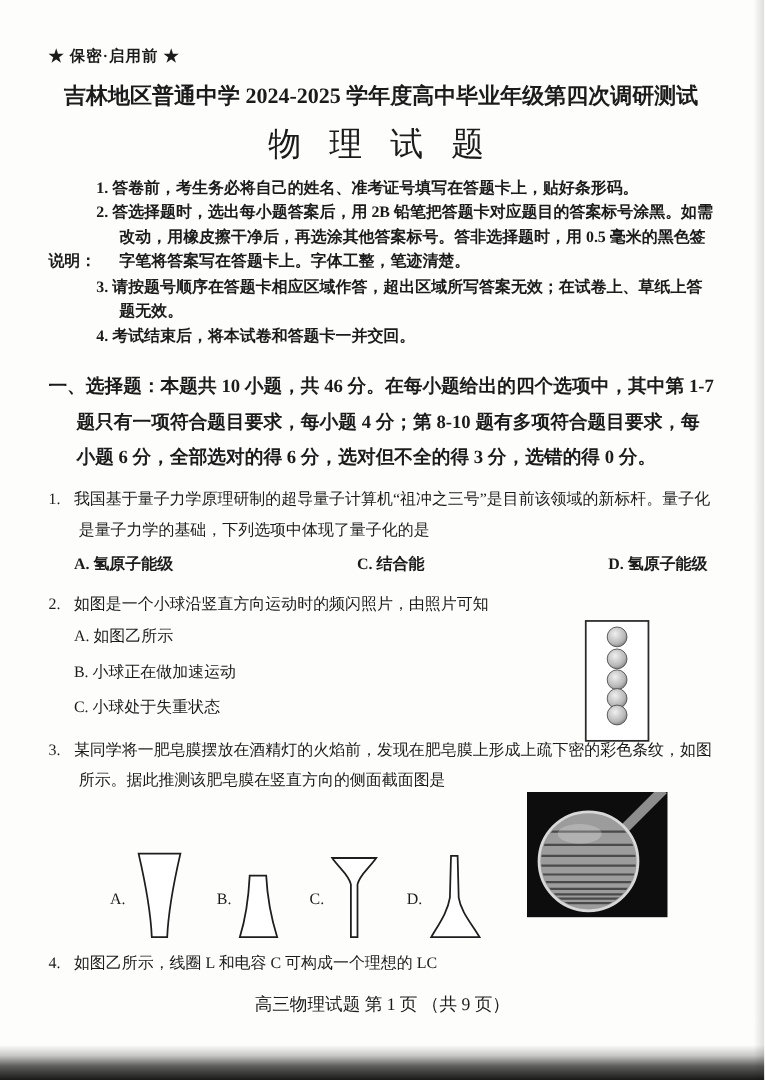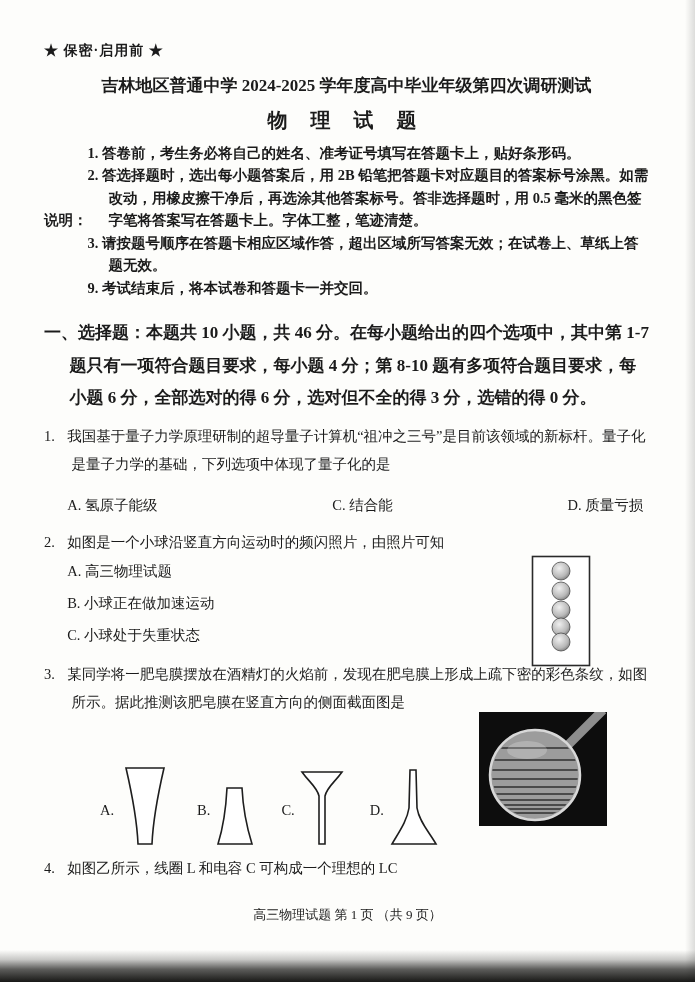--- a/index.html
+++ b/index.html
@@ -6,54 +6,54 @@
   html, body { margin: 0; padding: 0; background: #ffffff; }
   .page {
     width: 695px; height: 982px; position: relative; overflow: hidden;
     background: #fdfdfb;
     font-family: "Liberation Serif", "DejaVu Serif", serif;
     color: #1b1b1b;
   }
   .content { position: absolute; inset: 0; padding: 42px 46px 0 44px; }
 
   .security { font-size: 14px; font-weight: bold; letter-spacing: 1px; }
-  .subtitle { text-align: center; font-size: 17px; font-weight: bold; margin-top: 14px; }
-  .title { text-align: center; font-size: 20px; font-weight: bold; letter-spacing: 9px; margin: 10px 0 8px; }
+  .subtitle { text-align: center; font-size: 20px; font-weight: bold; margin-top: 14px; }
+  .title { text-align: center; font-size: 30px; font-weight: normal; letter-spacing: 9px; margin: 10px 0 8px; }
 
   .instructions { display: flex; font-size: 14.5px; font-weight: bold; line-height: 1.55; margin-top: 4px; align-items: center; }
   .inst-label { white-space: nowrap; }
   .inst-items { flex: 1; }
   .inst-item { padding-left: 1.45em; text-indent: -1.45em; }
 
   .section-heading {
     font-size: 17px; font-weight: bold; line-height: 1.9;
     margin-top: 18px; padding-left: 1.5em; text-indent: -1.5em;
   }
 
   .question { font-size: 14.5px; line-height: 1.9; margin-top: 9px; position: relative; }
   .q-text { padding-left: 1.9em; text-indent: -1.9em; }
   .q-num { margin-right: 0.85em; }
 
   .options-row {
     display: flex; justify-content: space-between;
-    margin: 14px 0 0 1.6em; padding-right: 0.4em;
+    margin: 4px 0 0 1.6em; padding-right: 0.4em; font-weight: bold;
   }
   .options-col { margin-left: 1.6em; line-height: 2.2; }
 
   .strobe-figure { position: absolute; right: 58px; top: 26px; }
 
   .cross-row {
     position: relative; margin: 10px 0 0 56px; height: 120px;
     display: flex; align-items: flex-end; gap: 26px;
   }
   .shape-group { display: flex; align-items: flex-end; gap: 5px; }
   .shape-label { font-size: 14.5px; margin-bottom: 22px; }
   .soap-photo { position: absolute; right: 42px; top: -14px; }
 
-  .footer { position: absolute; left: 0; right: 0; bottom: 58px; text-align: center; font-size: 13px; }
+  .footer { position: absolute; left: 0; right: 0; bottom: 58px; text-align: center; font-size: 16px; }
 
   .scan-right {
     position: absolute; top: 0; bottom: 0; right: 0; width: 10px;
     background: linear-gradient(to right, rgba(0,0,0,0), rgba(0,0,0,0.13));
   }
   .scan-bottom {
     position: absolute; left: 0; right: 0; bottom: 0; height: 32px;
     background: linear-gradient(to bottom, rgba(0,0,0,0) 0%, rgba(40,40,38,0.25) 30%, rgba(25,25,23,0.7) 60%, rgba(12,12,10,0.95) 100%);
   }
 </style>
@@ -66,43 +66,43 @@
     <div class="security">★ 保密·启用前 ★</div>
     <div class="subtitle">吉林地区普通中学 2024-2025 学年度高中毕业年级第四次调研测试</div>
     <div class="title">物 理 试 题</div>
 
     <div class="instructions">
       <span class="inst-label">说明：</span>
       <div class="inst-items">
         <div class="inst-item">1. 答卷前，考生务必将自己的姓名、准考证号填写在答题卡上，贴好条形码。</div>
         <div class="inst-item">2. 答选择题时，选出每小题答案后，用 2B 铅笔把答题卡对应题目的答案标号涂黑。如需改动，用橡皮擦干净后，再选涂其他答案标号。答非选择题时，用 0.5 毫米的黑色签字笔将答案写在答题卡上。字体工整，笔迹清楚。</div>
         <div class="inst-item">3. 请按题号顺序在答题卡相应区域作答，超出区域所写答案无效；在试卷上、草纸上答题无效。</div>
-        <div class="inst-item">9. 考试结束后，将本试卷和答题卡一并交回。</div>
+        <div class="inst-item">4. 考试结束后，将本试卷和答题卡一并交回。</div>
       </div>
     </div>
 
     <div class="section-heading">一、选择题：本题共 10 小题，共 46 分。在每小题给出的四个选项中，其中第 1-7 题只有一项符合题目要求，每小题 4 分；第 8-10 题有多项符合题目要求，每小题 6 分，全部选对的得 6 分，选对但不全的得 3 分，选错的得 0 分。</div>
 
     <div class="question">
       <div class="q-text">
         <span class="q-num">1.</span><span>我国基于量子力学原理研制的超导量子计算机“祖冲之三号”是目前该领域的新标杆。量子化是量子力学的基础，下列选项中体现了量子化的是</span>
       </div>
       <div class="options-row">
         <span>A. 氢原子能级</span>
         <span>C. 结合能</span>
-        <span>D. 质量亏损</span>
+        <span>D. 氢原子能级</span>
       </div>
     </div>
 
     <div class="question">
       <div class="q-text">
         <span class="q-num">2.</span><span>如图是一个小球沿竖直方向运动时的频闪照片，由照片可知</span>
       </div>
       <div class="options-col">
-        <div>A. 高三物理试题</div>
+        <div>A. 如图乙所示</div>
         <div>B. 小球正在做加速运动</div>
         <div>C. 小球处于失重状态</div>
       </div>
       <div class="strobe-figure">
         <svg width="60" height="112" viewBox="0 0 60 112">
           <defs>
             <radialGradient id="ballg" cx="40%" cy="35%" r="75%">
               <stop offset="0%" stop-color="#f0f0f0"></stop>
               <stop offset="65%" stop-color="#b8b8b8"></stop>
               <stop offset="100%" stop-color="#707070"></stop>

